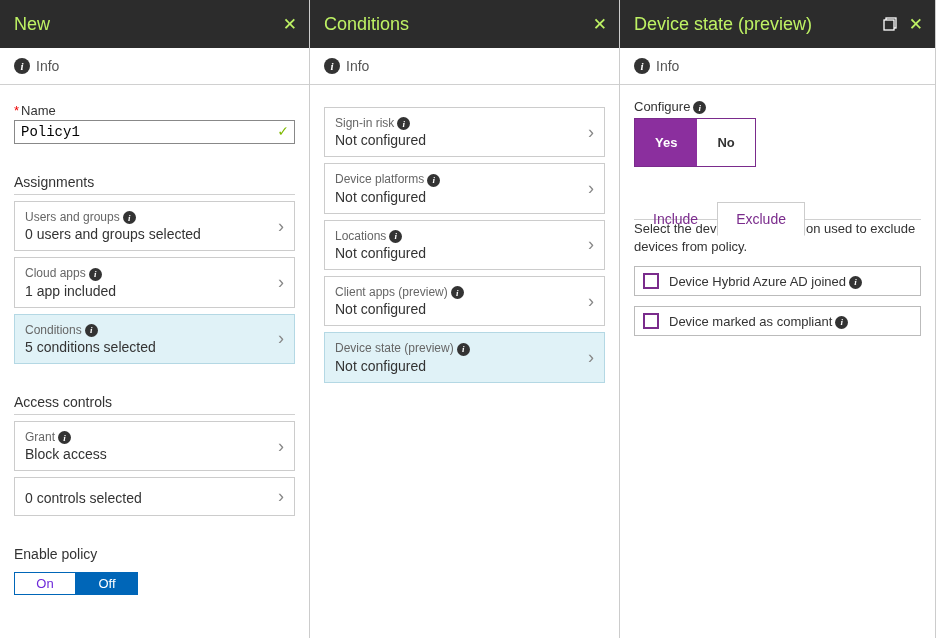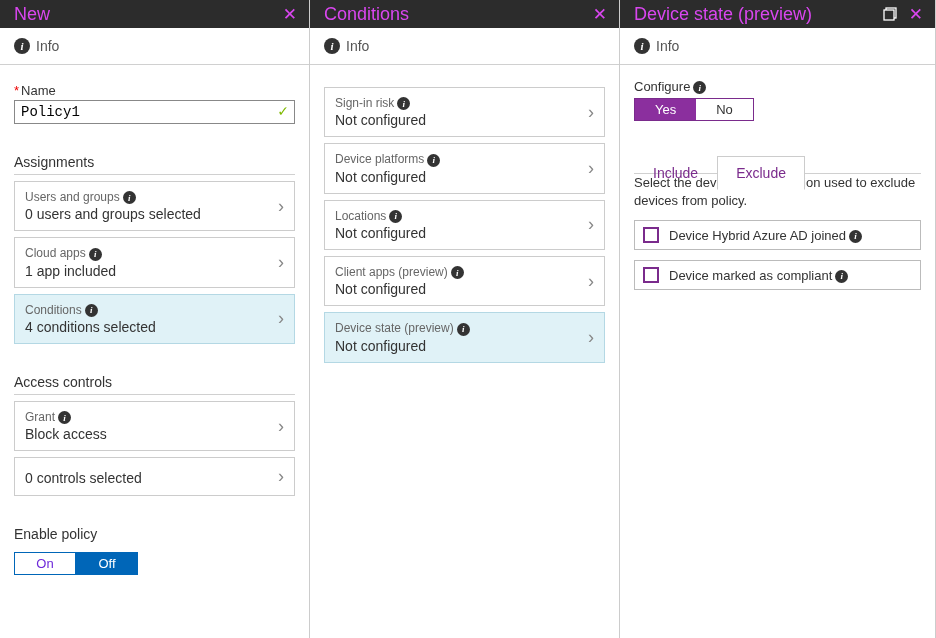--- a/index.html
+++ b/index.html
@@ -17,22 +17,22 @@
       border-right: 1px solid #ccc;
       display: flex;
       flex-direction: column;
       overflow-y: auto;
     }
     .panel-new { width: 310px; }
     .panel-conditions { width: 310px; }
     .panel-device { flex: 1; }
     .panel-header {
       background: #2c2c2c;
-      color: #d946ef;
-      height: 28px;
+      color: #bef264;
+      height: 48px;
       display: flex;
       align-items: center;
       justify-content: space-between;
       padding: 0 12px 0 14px;
       font-size: 18px;
       font-weight: 300;
       gap: 6px;
     }
     .panel-header .title { font-size: 18px; }
     .panel-header .header-icons { display: flex; gap: 12px; align-items: center; }
@@ -143,25 +143,26 @@
     .close-icon, .restore-icon { cursor: pointer; font-size: 17px; line-height: 1; }
     
     .configure-label { font-size: 13px; color: #333; margin-top: 12px; }
     .configure-toggle {
       display: flex;
       margin-top: 4px;
       border: 1px solid #7a2b8c;
       width: fit-content;
     }
     .configure-toggle .opt {
-      padding: 3px 20px;
+      padding: 16px 20px;
       font-size: 13px;
       cursor: pointer;
       color: #333;
       background: #fff;
+      font-weight: bold;
     }
     .configure-toggle .opt.active {
       background: #8b2f9e;
       color: #fff;
     }
     .tabs {
       display: flex;
       margin-top: 18px;
       border-bottom: 1px solid #d0d0d0;
     }
@@ -240,21 +241,21 @@
       <div class="left">
         <div class="title"><span>Cloud apps</span><span class="icon-info-sm">i</span></div>
         <div class="value">1 app included</div>
       </div>
       <span class="chevron">›</span>
     </div>
 
     <div class="item-card selected">
       <div class="left">
         <div class="title"><span>Conditions</span><span class="icon-info-sm">i</span></div>
-        <div class="value">4  conditions  selected</div>
+        <div class="value">5  conditions  selected</div>
       </div>
       <span class="chevron">›</span>
     </div>
 
     <div class="section-heading">Access controls</div>
 
     <div class="item-card">
       <div class="left">
         <div class="title"><span>Grant</span><span class="icon-info-sm">i</span></div>
         <div class="value">Block access</div>

